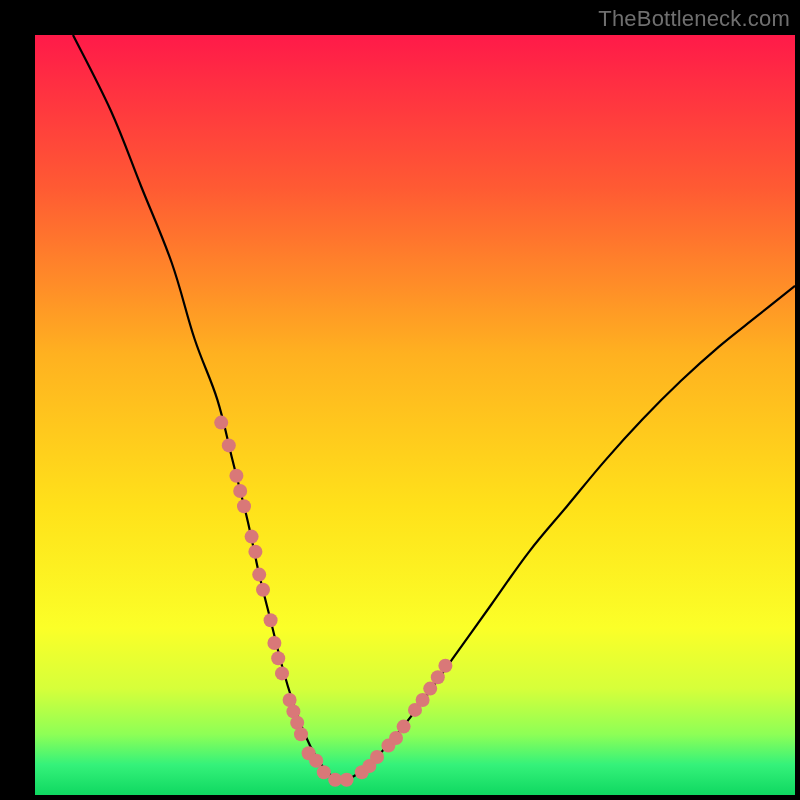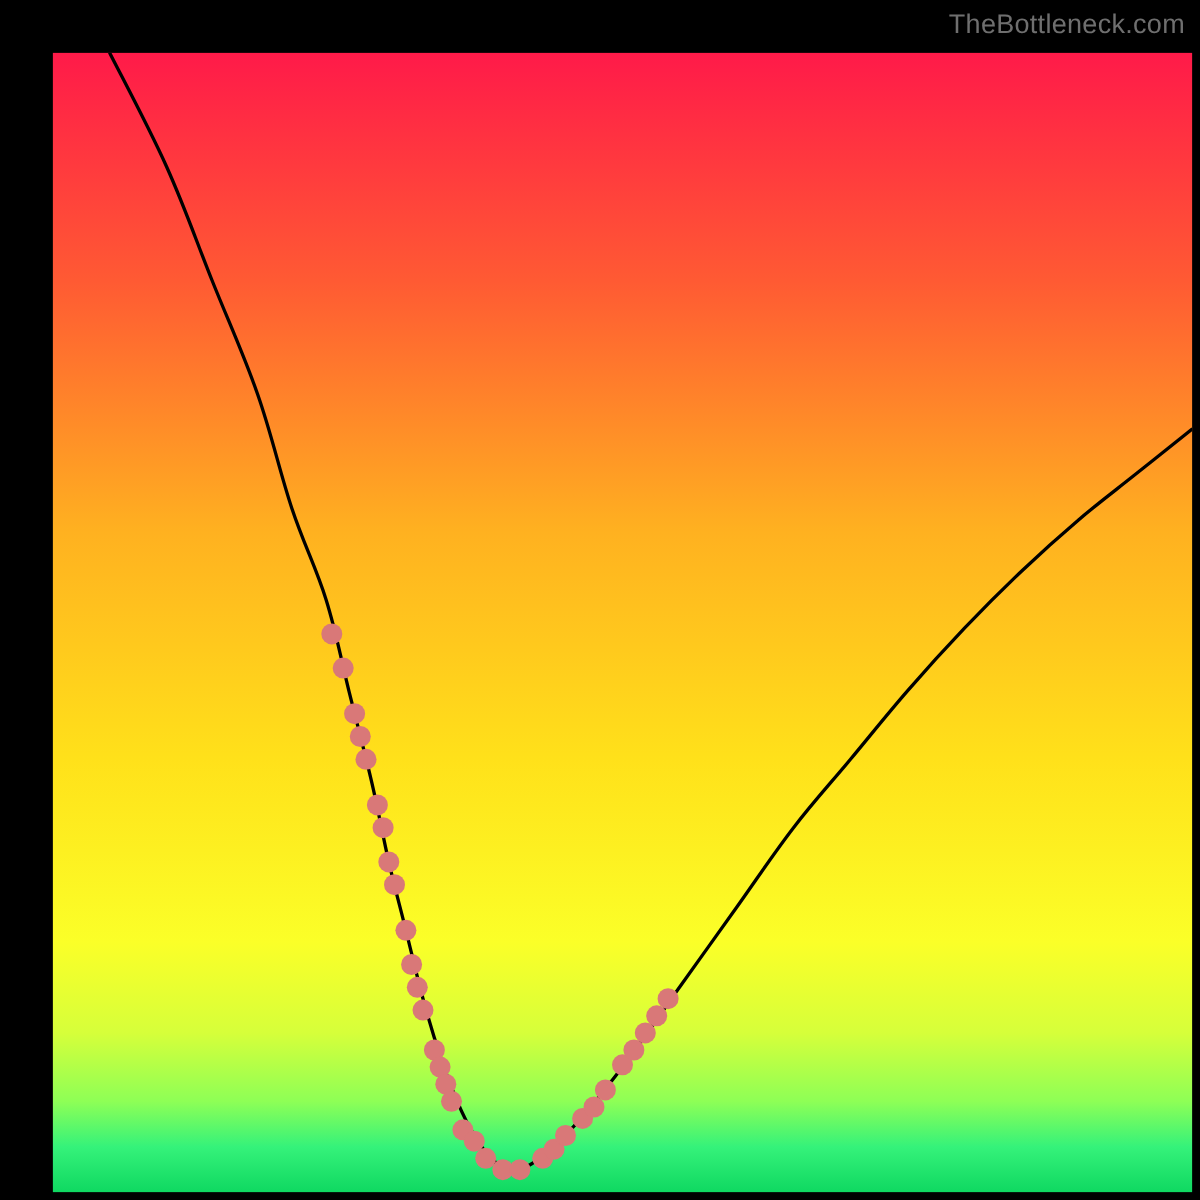--- a/index.html
+++ b/index.html
@@ -30,21 +30,21 @@
   .plot svg {
     display: block;
     width: 760px;
     height: 760px;
   }
   .watermark {
     position: absolute;
     top: 6px;
     right: 10px;
     color: #6f6f6f;
-    font-size: 18px;
+    font-size: 22px;
     font-weight: 500;
     letter-spacing: 0.2px;
     user-select: none;
   }
 </style>
 </head>
 <body>
 
 <div class="frame">
   <div class="plot">

